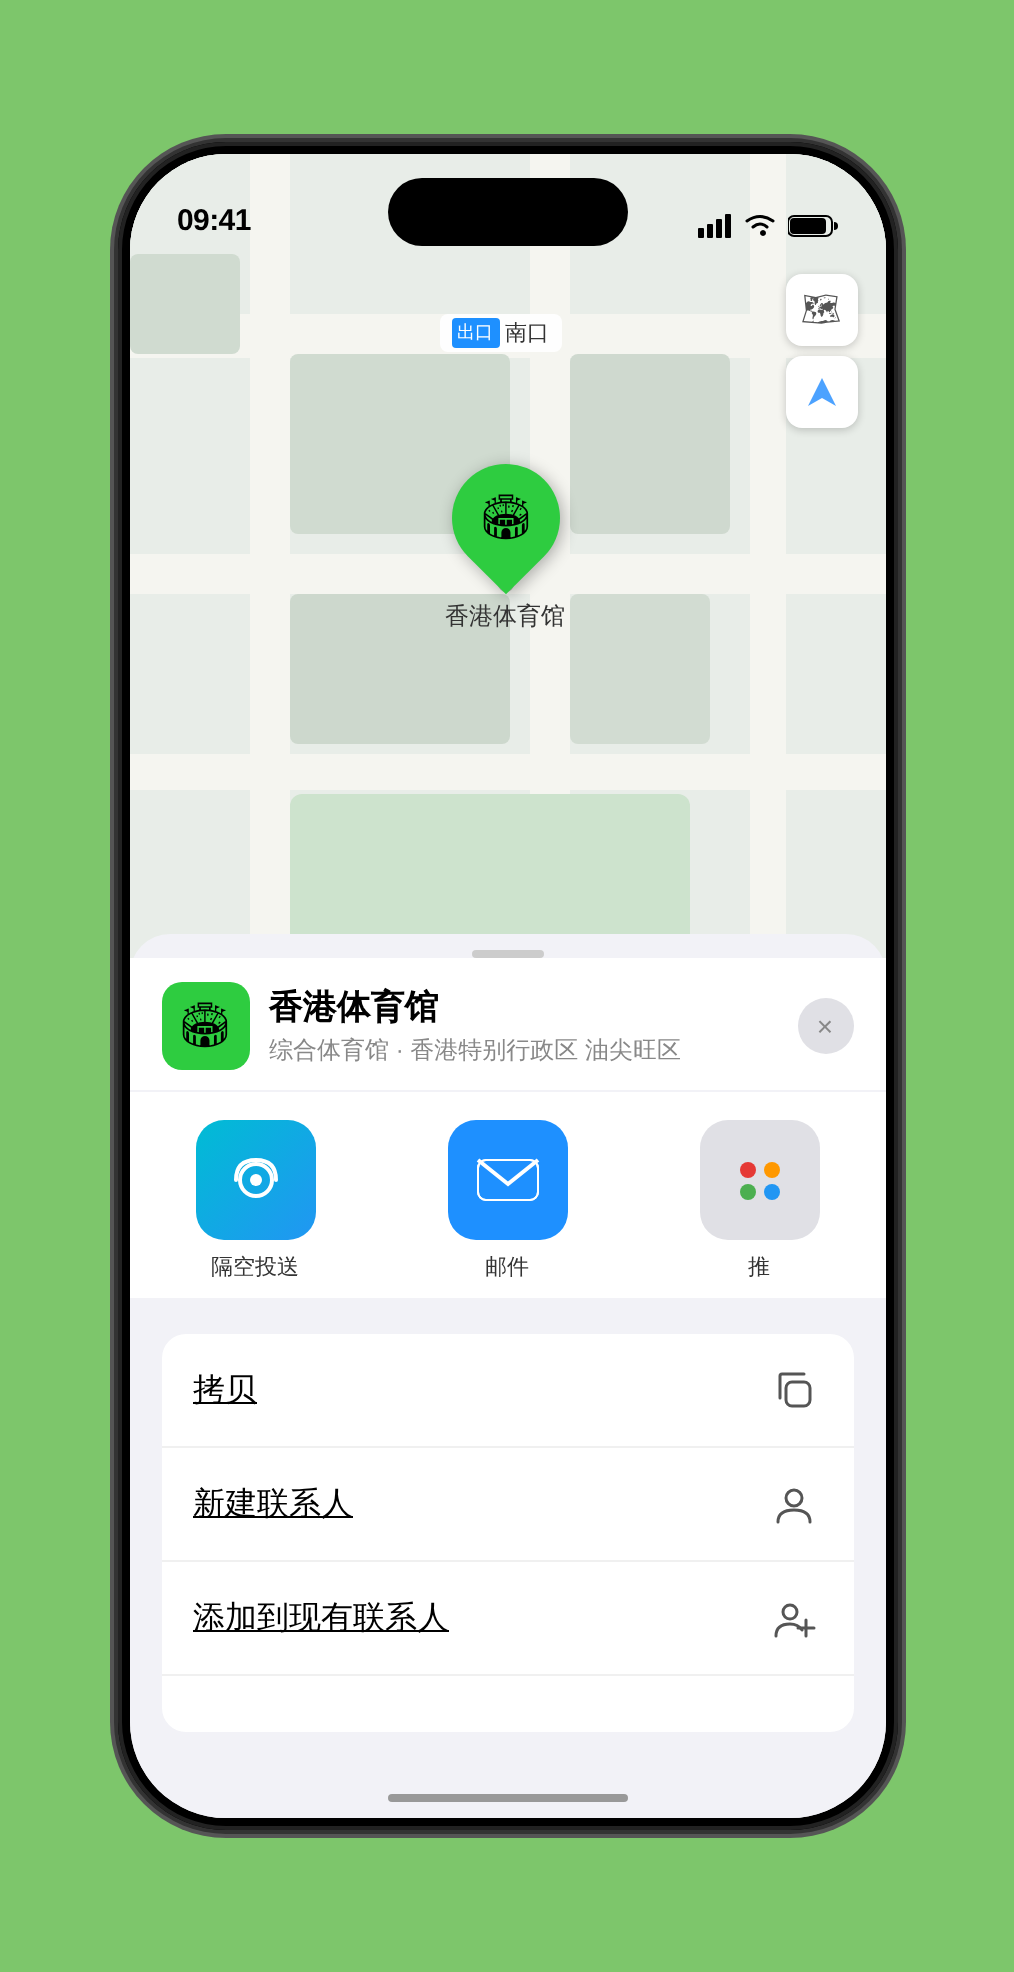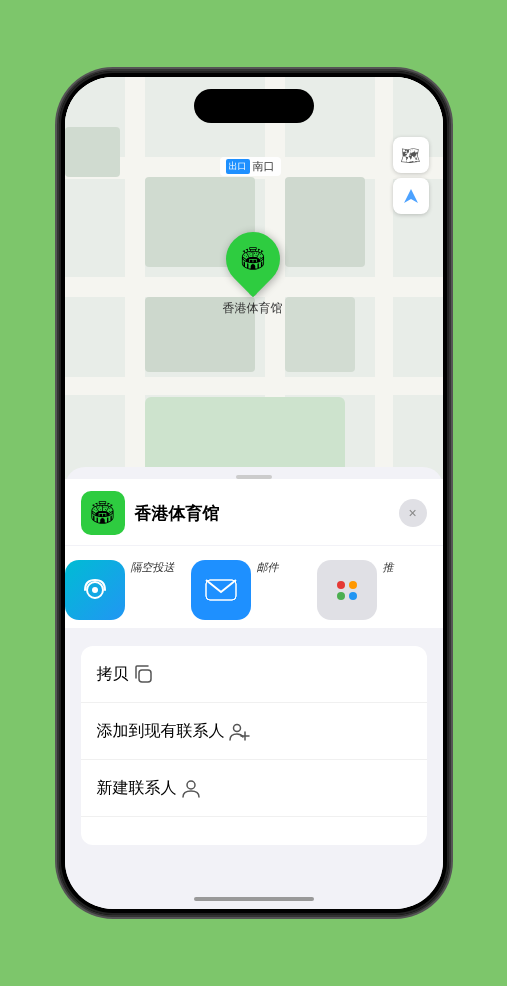--- a/index.html
+++ b/index.html
@@ -223,26 +223,25 @@
     .share-row {
       display: flex;
       padding: 14px 0 8px;
       background: white;
       margin-top: 1px;
       overflow: hidden;
       gap: 0;
     }
     .share-item {
       display: flex;
-      flex-direction: row;
-      align-items: flex-start;
+      flex-direction: column;
+      align-items: center;
       gap: 6px;
       min-width: 80px;
       flex: 1;
-      font-style: italic;
     }
     .share-icon-wrap {
       width: 60px;
       height: 60px;
       border-radius: 14px;
       display: flex;
       align-items: center;
       justify-content: center;
       font-size: 28px;
     }
@@ -272,23 +271,24 @@
     .action-list {
       background: white;
       margin-top: 10px;
       border-radius: 12px;
       margin: 10px 16px 0;
       overflow: hidden;
     }
     .action-item {
       display: flex;
       align-items: center;
-      justify-content: flex-start;
+      justify-content: space-between;
       padding: 14px 16px;
       border-bottom: 1px solid #f0f0f0;
+      text-decoration: underline;
     }
     .action-item:last-child {
       border-bottom: none;
     }
     .action-text {
       font-size: 16px;
       color: #000;
     }
     .action-icon {
       width: 28px;
@@ -312,20 +312,41 @@
     }
   </style>
 </head>
 <body>
 
 <div class="phone-frame">
   <div class="phone-screen">
 
     <div class="dynamic-island"></div>
 
+    <div class="status-bar">
+      <div class="status-time">09:41</div>
+      <div class="status-icons">
+        <svg width="17" height="12" viewBox="0 0 17 12">
+          <rect x="0" y="7" width="3" height="5" rx="0.5" fill="#000"></rect>
+          <rect x="4.5" y="5" width="3" height="7" rx="0.5" fill="#000"></rect>
+          <rect x="9" y="2.5" width="3" height="9.5" rx="0.5" fill="#000"></rect>
+          <rect x="13.5" y="0" width="3" height="12" rx="0.5" fill="#000"></rect>
+        </svg>
+        <svg width="16" height="12" viewBox="0 0 16 12">
+          <path d="M8 9.5 a1.5 1.5 0 1 1 0 .01Z" fill="#000"></path>
+          <path d="M4.5 6.5 Q8 3.5 11.5 6.5" stroke="#000" stroke-width="1.5" fill="none" stroke-linecap="round"></path>
+          <path d="M1.5 3.5 Q8 -1 14.5 3.5" stroke="#000" stroke-width="1.5" fill="none" stroke-linecap="round"></path>
+        </svg>
+        <svg width="25" height="12" viewBox="0 0 25 12">
+          <rect x="0" y="1" width="22" height="10" rx="3" stroke="#000" stroke-width="1" fill="none"></rect>
+          <rect x="1" y="2" width="18" height="8" rx="2" fill="#000"></rect>
+          <path d="M23 4 Q25 4 25 6 Q25 8 23 8Z" fill="#000"></path>
+        </svg>
+      </div>
+    </div>
 
     <div class="map-area">
 
       <div style="position:absolute;top:0;left:0;right:0;bottom:0;background:#e8ede8;"></div>
 
       <div class="map-road-h" style="top:80px;left:0;right:0;background:#f5f5f0;height:22px;"></div>
       <div class="map-road-h" style="top:200px;left:0;right:0;background:#f5f5f0;height:20px;"></div>
       <div class="map-road-h" style="top:300px;left:0;right:0;background:#f5f5f0;height:18px;"></div>
       <div class="map-road-v" style="left:60px;top:0;bottom:0;background:#f5f5f0;width:20px;"></div>
       <div class="map-road-v" style="left:200px;top:0;bottom:0;background:#f5f5f0;width:20px;"></div>
@@ -361,20 +382,21 @@
       </div>
     </div>
 
     <div class="bottom-sheet" style="top:390px;">
       <div class="sheet-handle"></div>
 
       <div class="venue-header">
         <div class="venue-icon">🏟</div>
         <div class="venue-info">
           <div class="venue-name">香港体育馆</div>
+          <div class="venue-subtitle">综合体育馆 · 香港特别行政区 油尖旺区</div>
         </div>
         <div class="close-btn">×</div>
       </div>
 
       <div class="share-row">
 
         <div class="share-item">
           <div class="share-icon-wrap airdrop">
             <svg width="30" height="30" viewBox="0 0 30 30">
               <circle cx="15" cy="15" r="8" stroke="white" stroke-width="2" fill="none"></circle>
@@ -421,41 +443,41 @@
           <span class="action-text">拷贝</span>
           <div class="action-icon">
             <svg width="22" height="22" viewBox="0 0 22 22">
               <rect x="7" y="7" width="12" height="12" rx="3" stroke="#555" stroke-width="1.5" fill="none"></rect>
               <path d="M4 15 L4 4 Q4 3 5 3 L16 3" stroke="#555" stroke-width="1.5" fill="none" stroke-linecap="round"></path>
             </svg>
           </div>
         </div>
 
         <div class="action-item">
+          <span class="action-text">新建联系人</span>
+          <div class="action-icon">
+            <svg width="22" height="22" viewBox="0 0 22 22">
+              <circle cx="11" cy="8" r="4" stroke="#555" stroke-width="1.5" fill="none"></circle>
+              <path d="M3 20 Q3 14 11 14 Q19 14 19 20" stroke="#555" stroke-width="1.5" fill="none" stroke-linecap="round"></path>
+            </svg>
+          </div>
+        </div>
+
+        <div class="action-item">
           <span class="action-text">添加到现有联系人</span>
           <div class="action-icon">
             <svg width="22" height="22" viewBox="0 0 22 22">
               <circle cx="9" cy="8" r="3.5" stroke="#555" stroke-width="1.5" fill="none"></circle>
               <path d="M2 20 Q2 14 9 14 Q13 14 15 17" stroke="#555" stroke-width="1.5" fill="none" stroke-linecap="round"></path>
               <line x1="17" y1="12" x2="17" y2="20" stroke="#555" stroke-width="1.5" stroke-linecap="round"></line>
               <line x1="13" y1="16" x2="21" y2="16" stroke="#555" stroke-width="1.5" stroke-linecap="round"></line>
             </svg>
           </div>
         </div>
 
-        <div class="action-item">
-          <span class="action-text">新建联系人</span>
-          <div class="action-icon">
-            <svg width="22" height="22" viewBox="0 0 22 22">
-              <circle cx="11" cy="8" r="4" stroke="#555" stroke-width="1.5" fill="none"></circle>
-              <path d="M3 20 Q3 14 11 14 Q19 14 19 20" stroke="#555" stroke-width="1.5" fill="none" stroke-linecap="round"></path>
-            </svg>
-          </div>
-        </div>
-
 
         <div class="action-item" style="border-bottom:none;">
           
           
         </div>
       </div>
 
     </div>
 
     <div class="home-indicator"></div>

